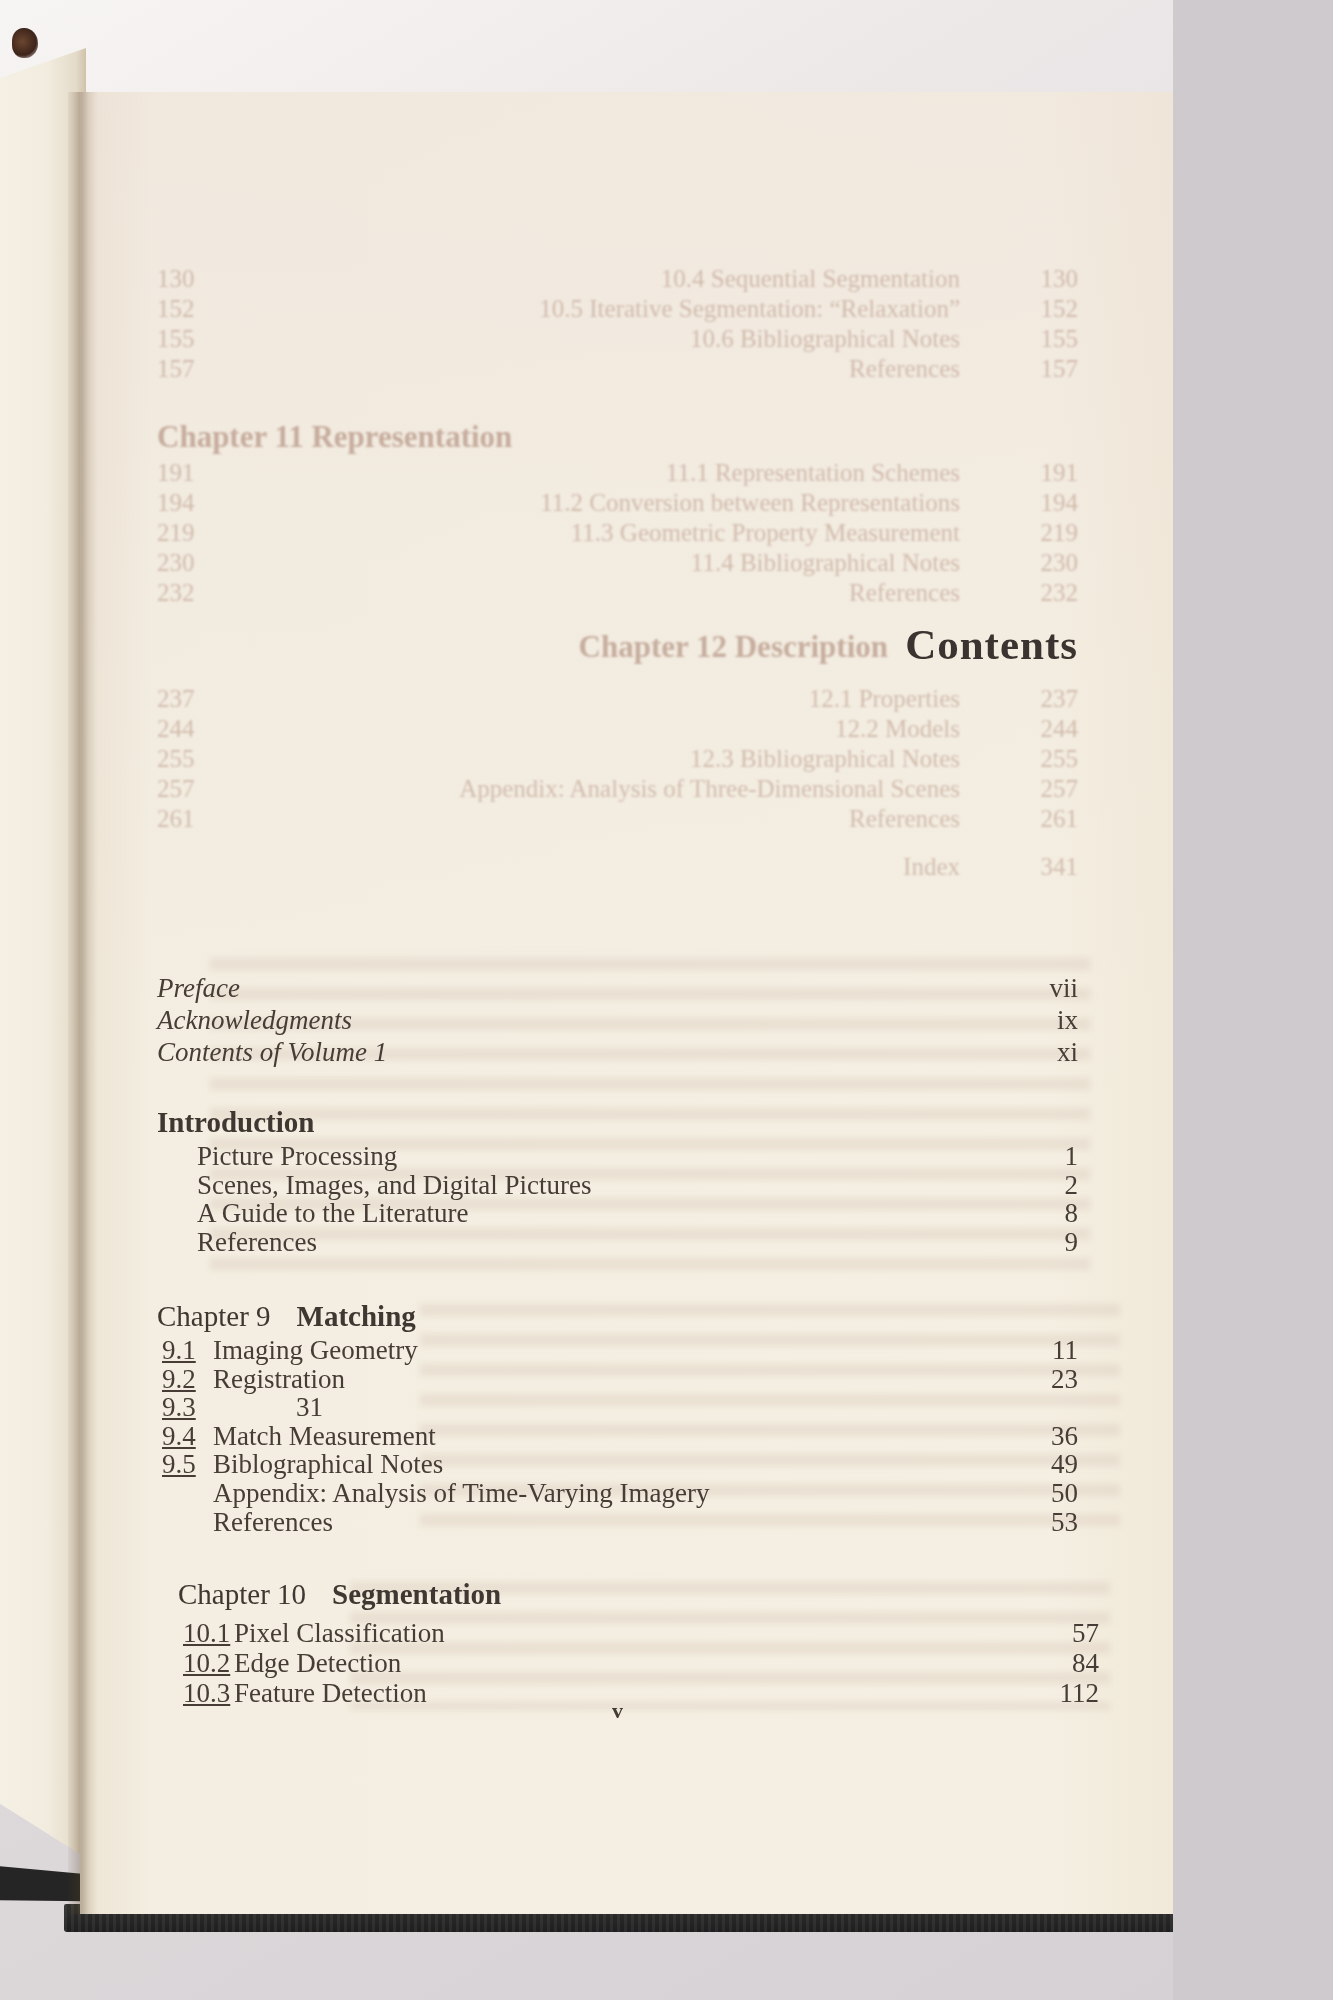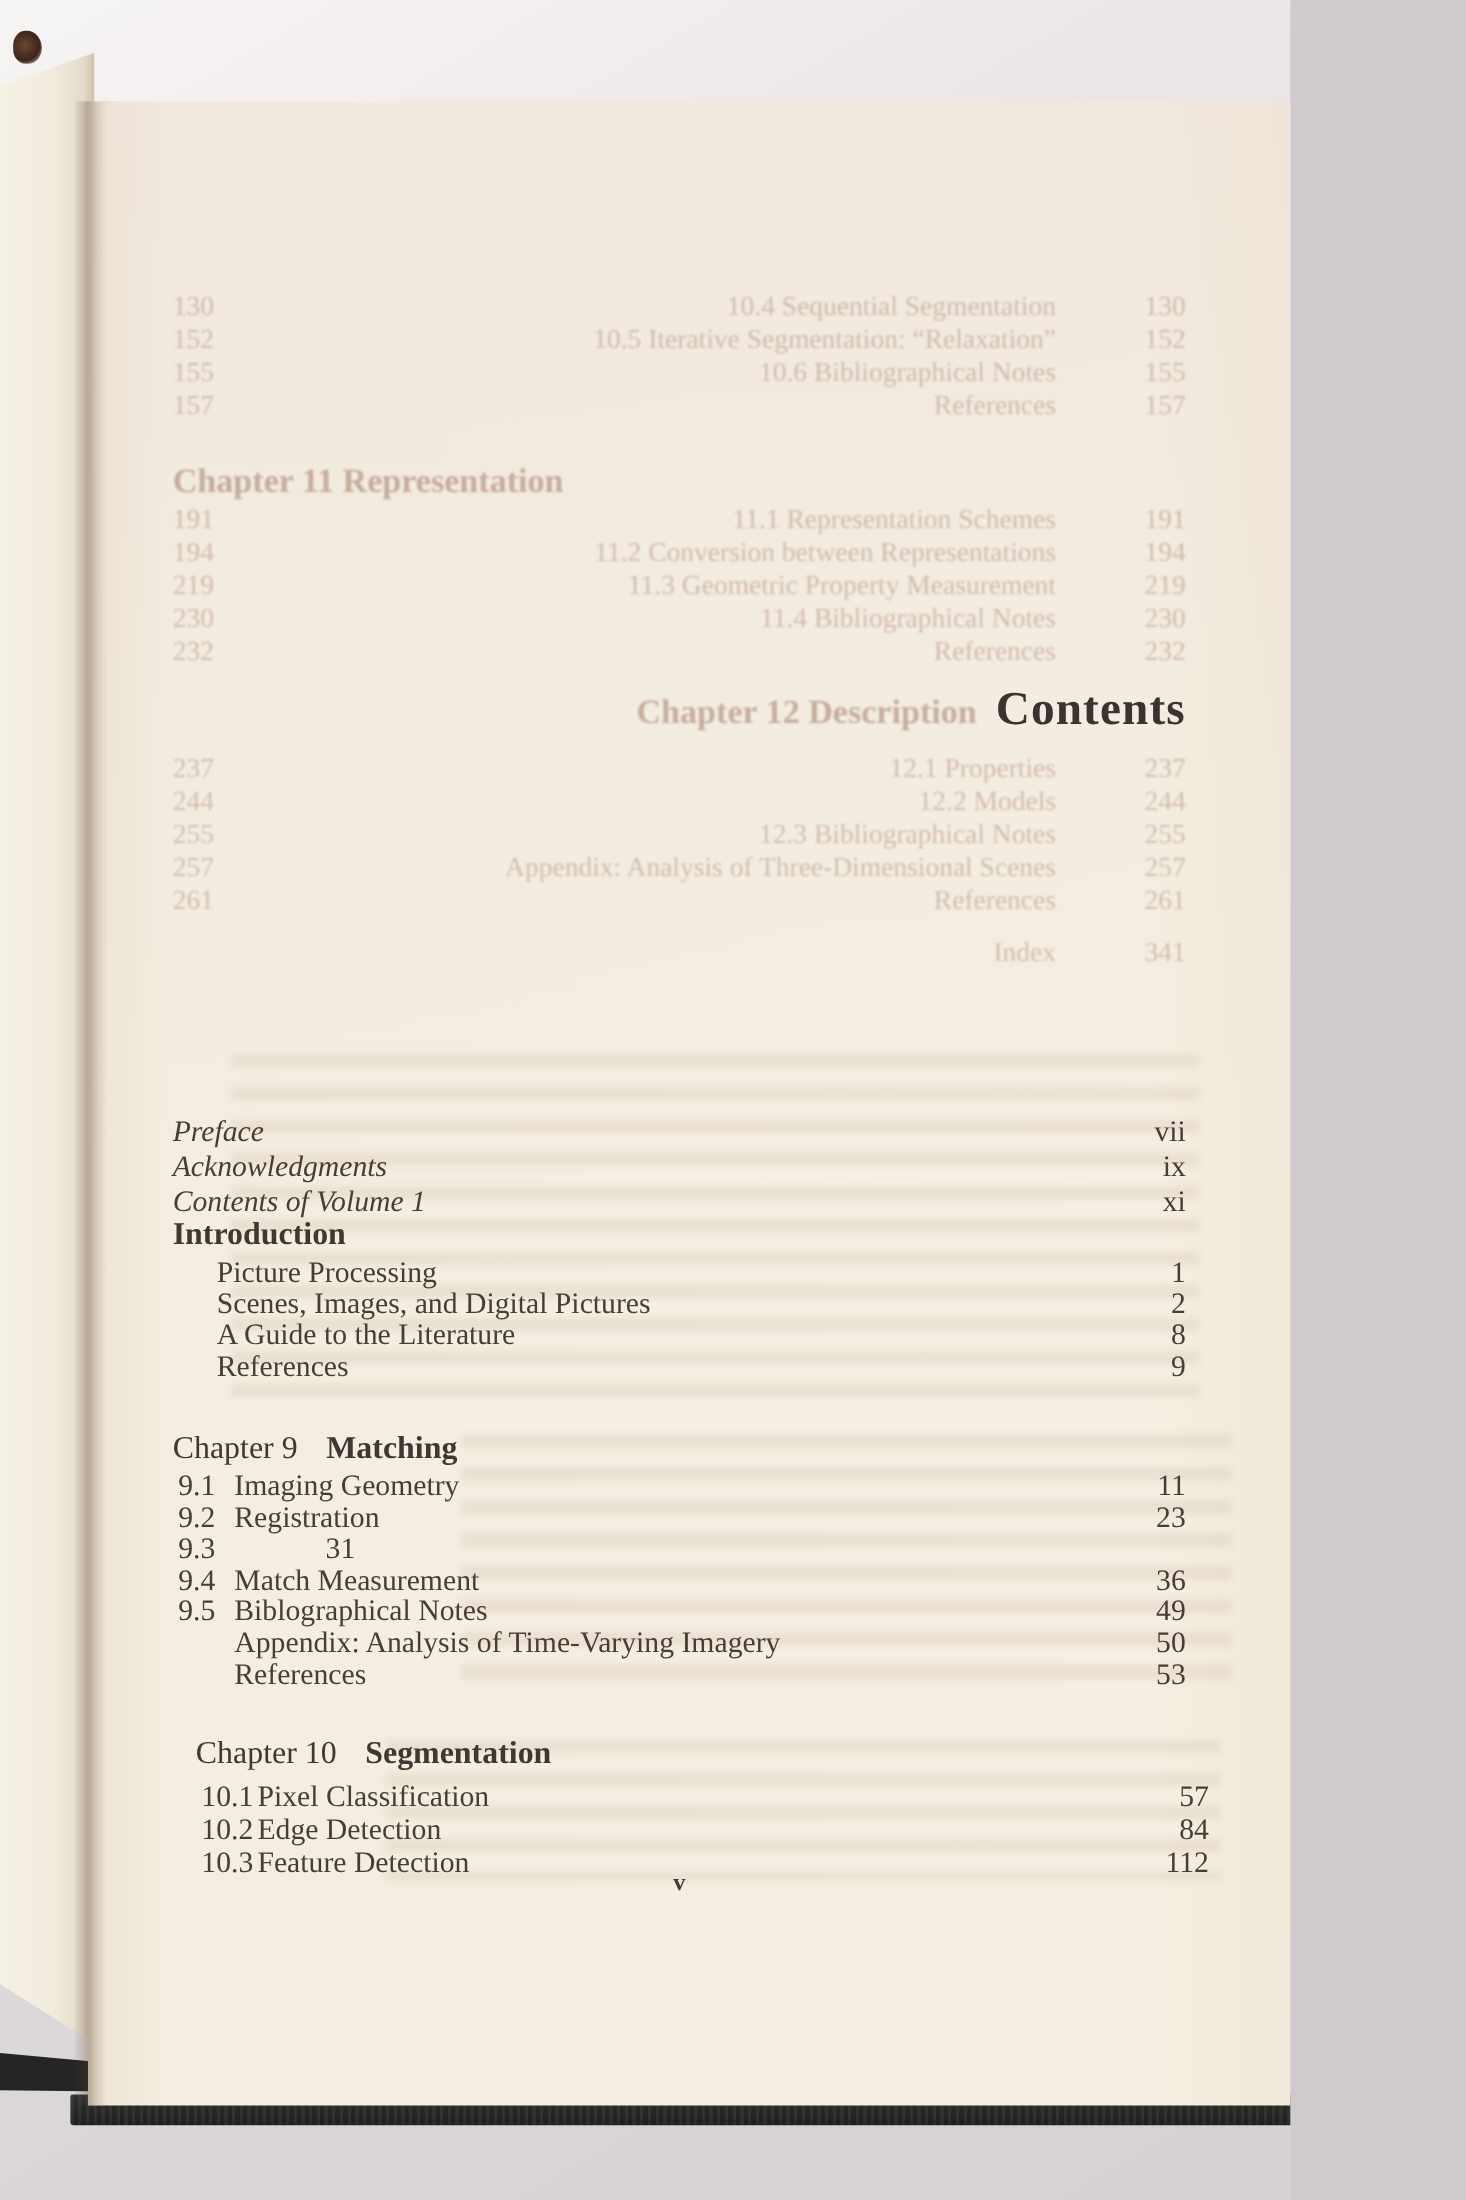--- a/index.html
+++ b/index.html
@@ -60,34 +60,34 @@
   .ghost-stripes{position:absolute;filter:blur(3px);
         background:repeating-linear-gradient(180deg,rgba(176,139,122,0.14) 0 12px,rgba(176,139,122,0) 12px 30px);}
   .stripes-1{left:130px;top:866px;width:880px;height:330px;}
   .stripes-2{left:340px;top:1212px;width:700px;height:230px;}
   .stripes-3{left:270px;top:1490px;width:760px;height:128px;}
 
   
   .content{position:absolute;inset:0;z-index:2;color:#473d36;}
   .contents-title{position:absolute;top:528px;right:184px;margin:0;
         font-size:43px;font-weight:bold;letter-spacing:1px;color:#3a332f;}
-  .front-matter{position:absolute;left:77px;top:920px;width:921px;font-size:27px;line-height:32px;}
+  .front-matter{position:absolute;left:77px;top:880px;width:921px;font-size:27px;line-height:32px;}
   .fm-label{font-style:italic;flex:1;}
   .toc-row{display:flex;}
   .page-no{width:110px;text-align:right;}
   .section{position:absolute;left:77px;width:921px;}
   .section[data-section="0"]{top:1013px;}
   .section[data-section="1"]{top:1207px;}
   .section[data-section="2"]{top:1485px;margin-left:21px;}
   .section-heading{font-size:29px;line-height:34px;color:#3f3731;}
   .ch-prefix{font-weight:normal;margin-right:26px;}
   .ch-title{font-weight:bold;}
   .section .entries{margin-top:3px;font-size:27px;line-height:28.6px;}
   .section[data-section="2"] .entries{margin-top:7px;line-height:30px;}
-  .section .num{width:56px;padding-left:5px;}
+  .section .num{width:56px;padding-left:5px;text-decoration:underline;}
   .section[data-section="0"] .num{width:40px;padding-left:0;}
   .section .label{flex:1;}
   .folio{position:absolute;left:77px;top:1606px;width:921px;text-align:center;
         font-size:22px;font-weight:bold;color:#453c36;}
 </style>
 </head>
 <body>
 
 <div class="scene">
   <div class="facing-page"></div>

